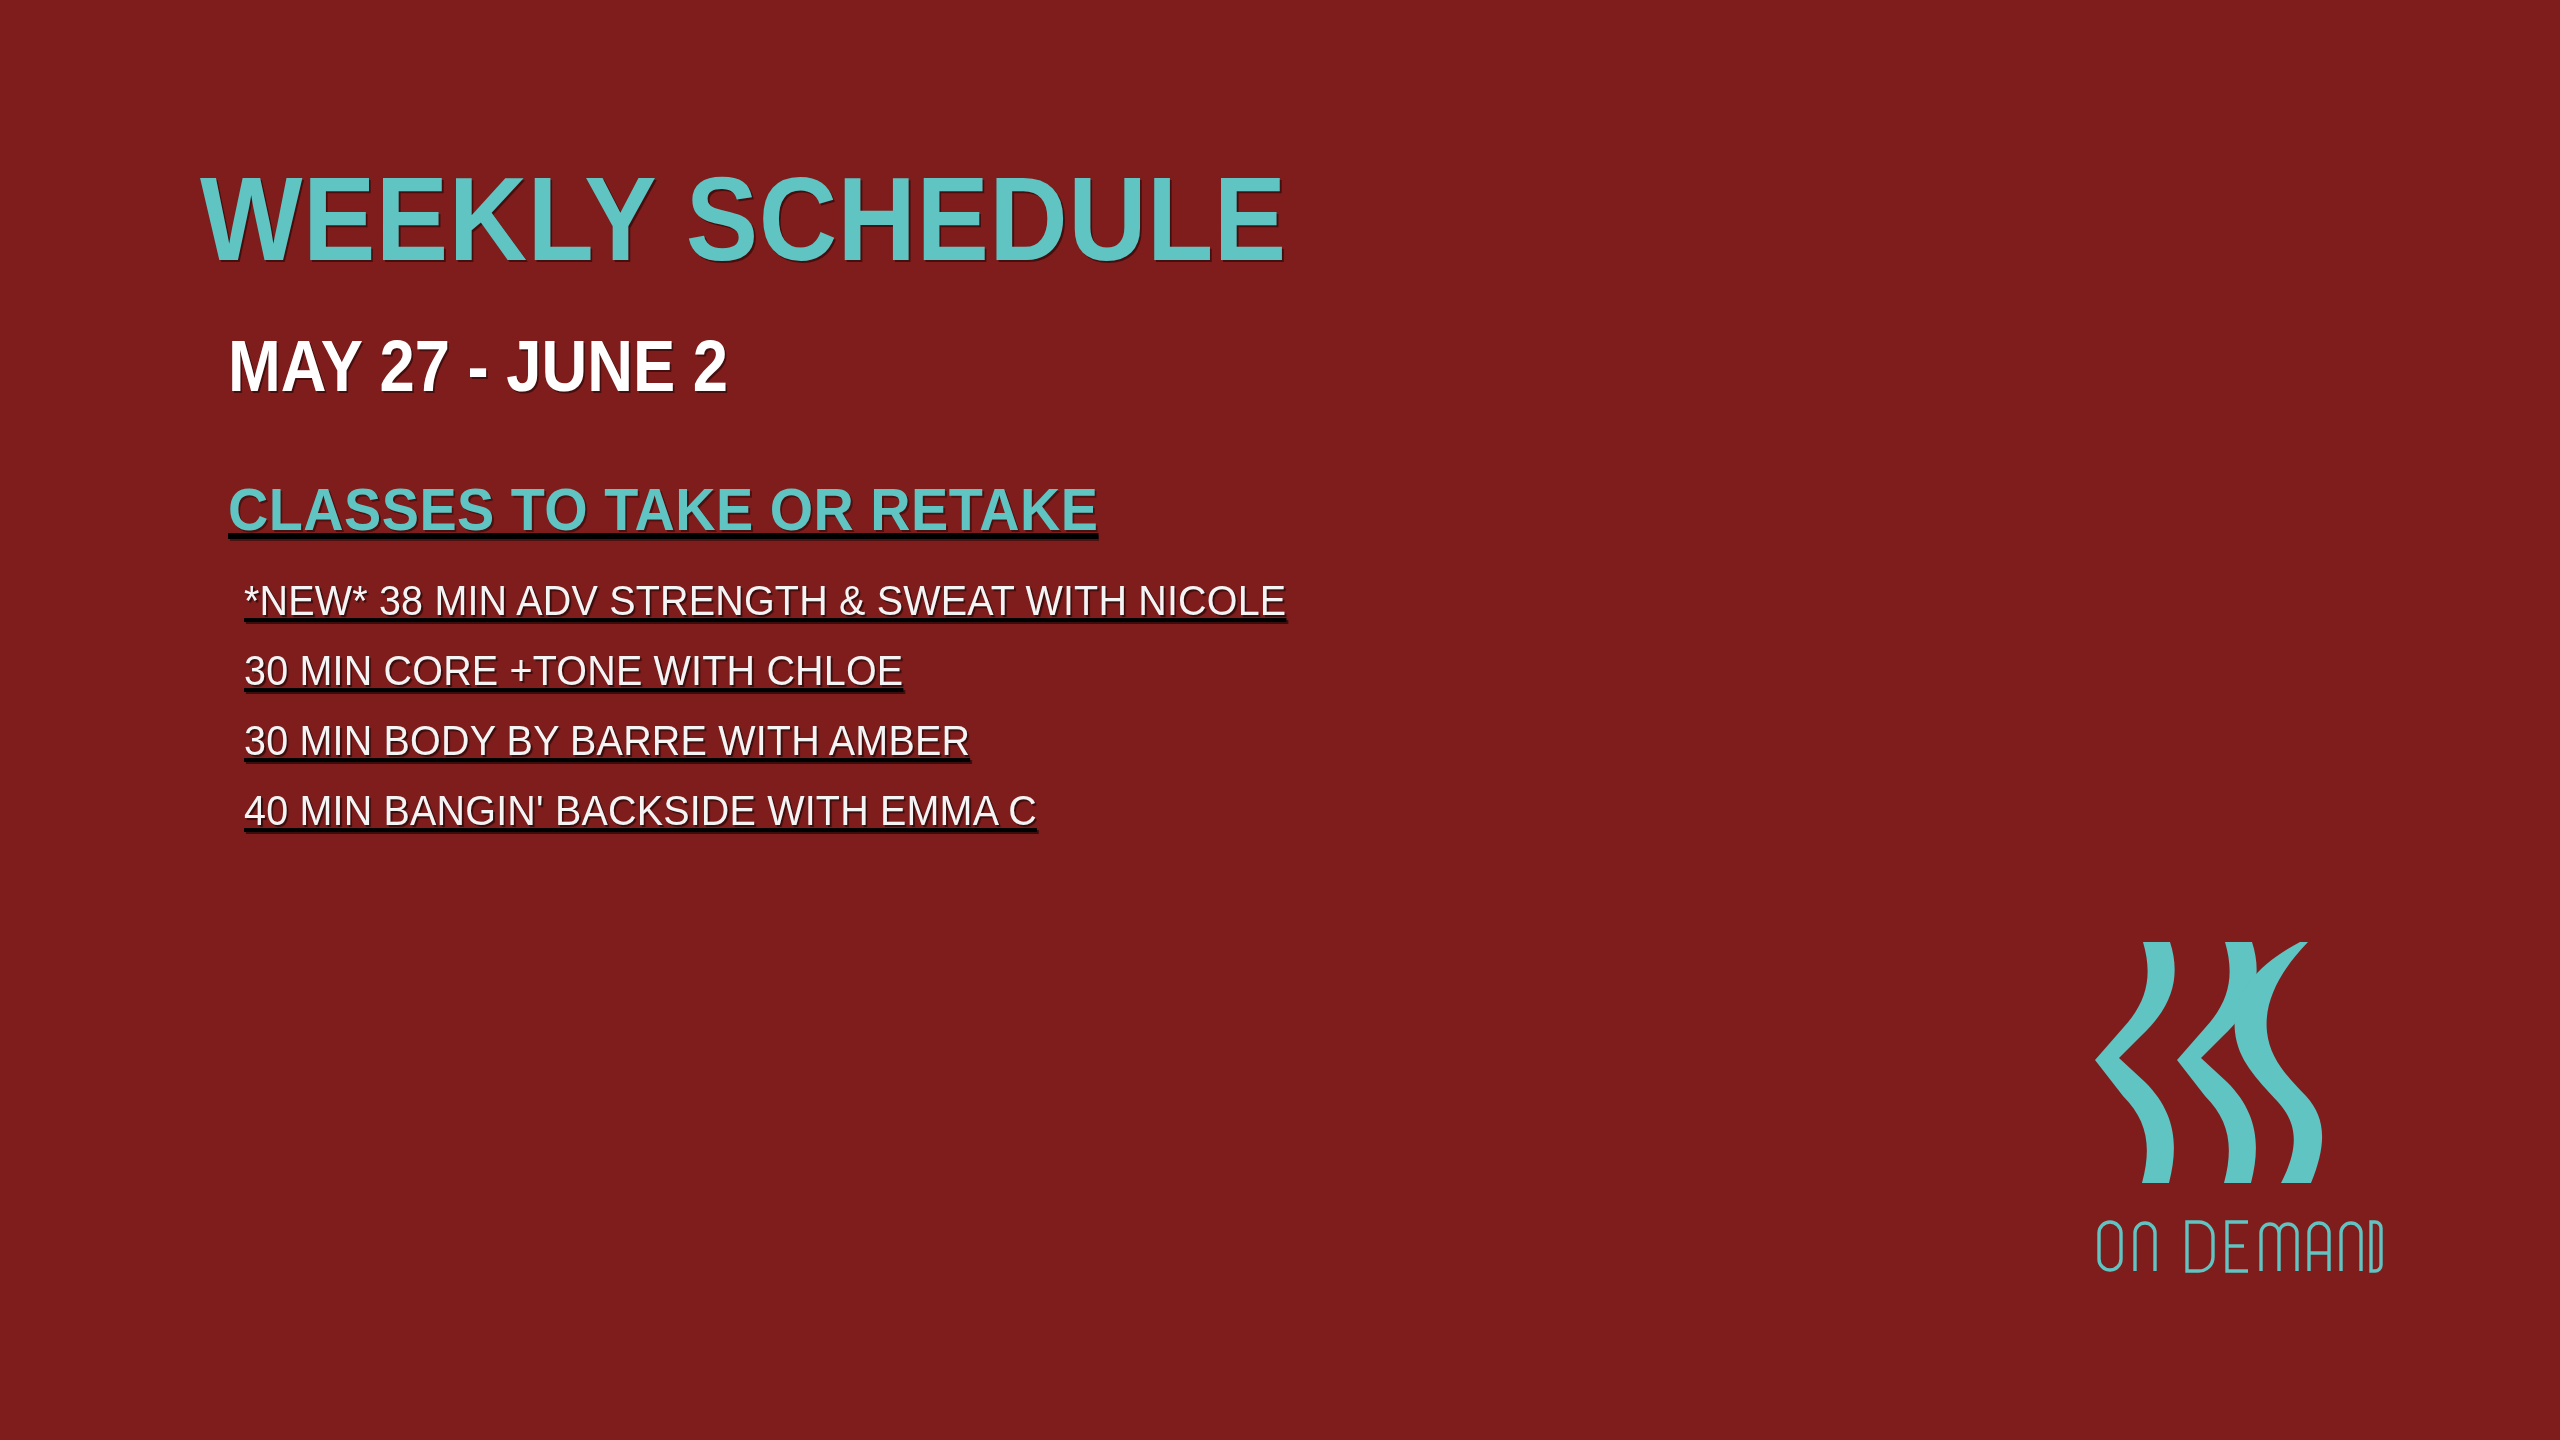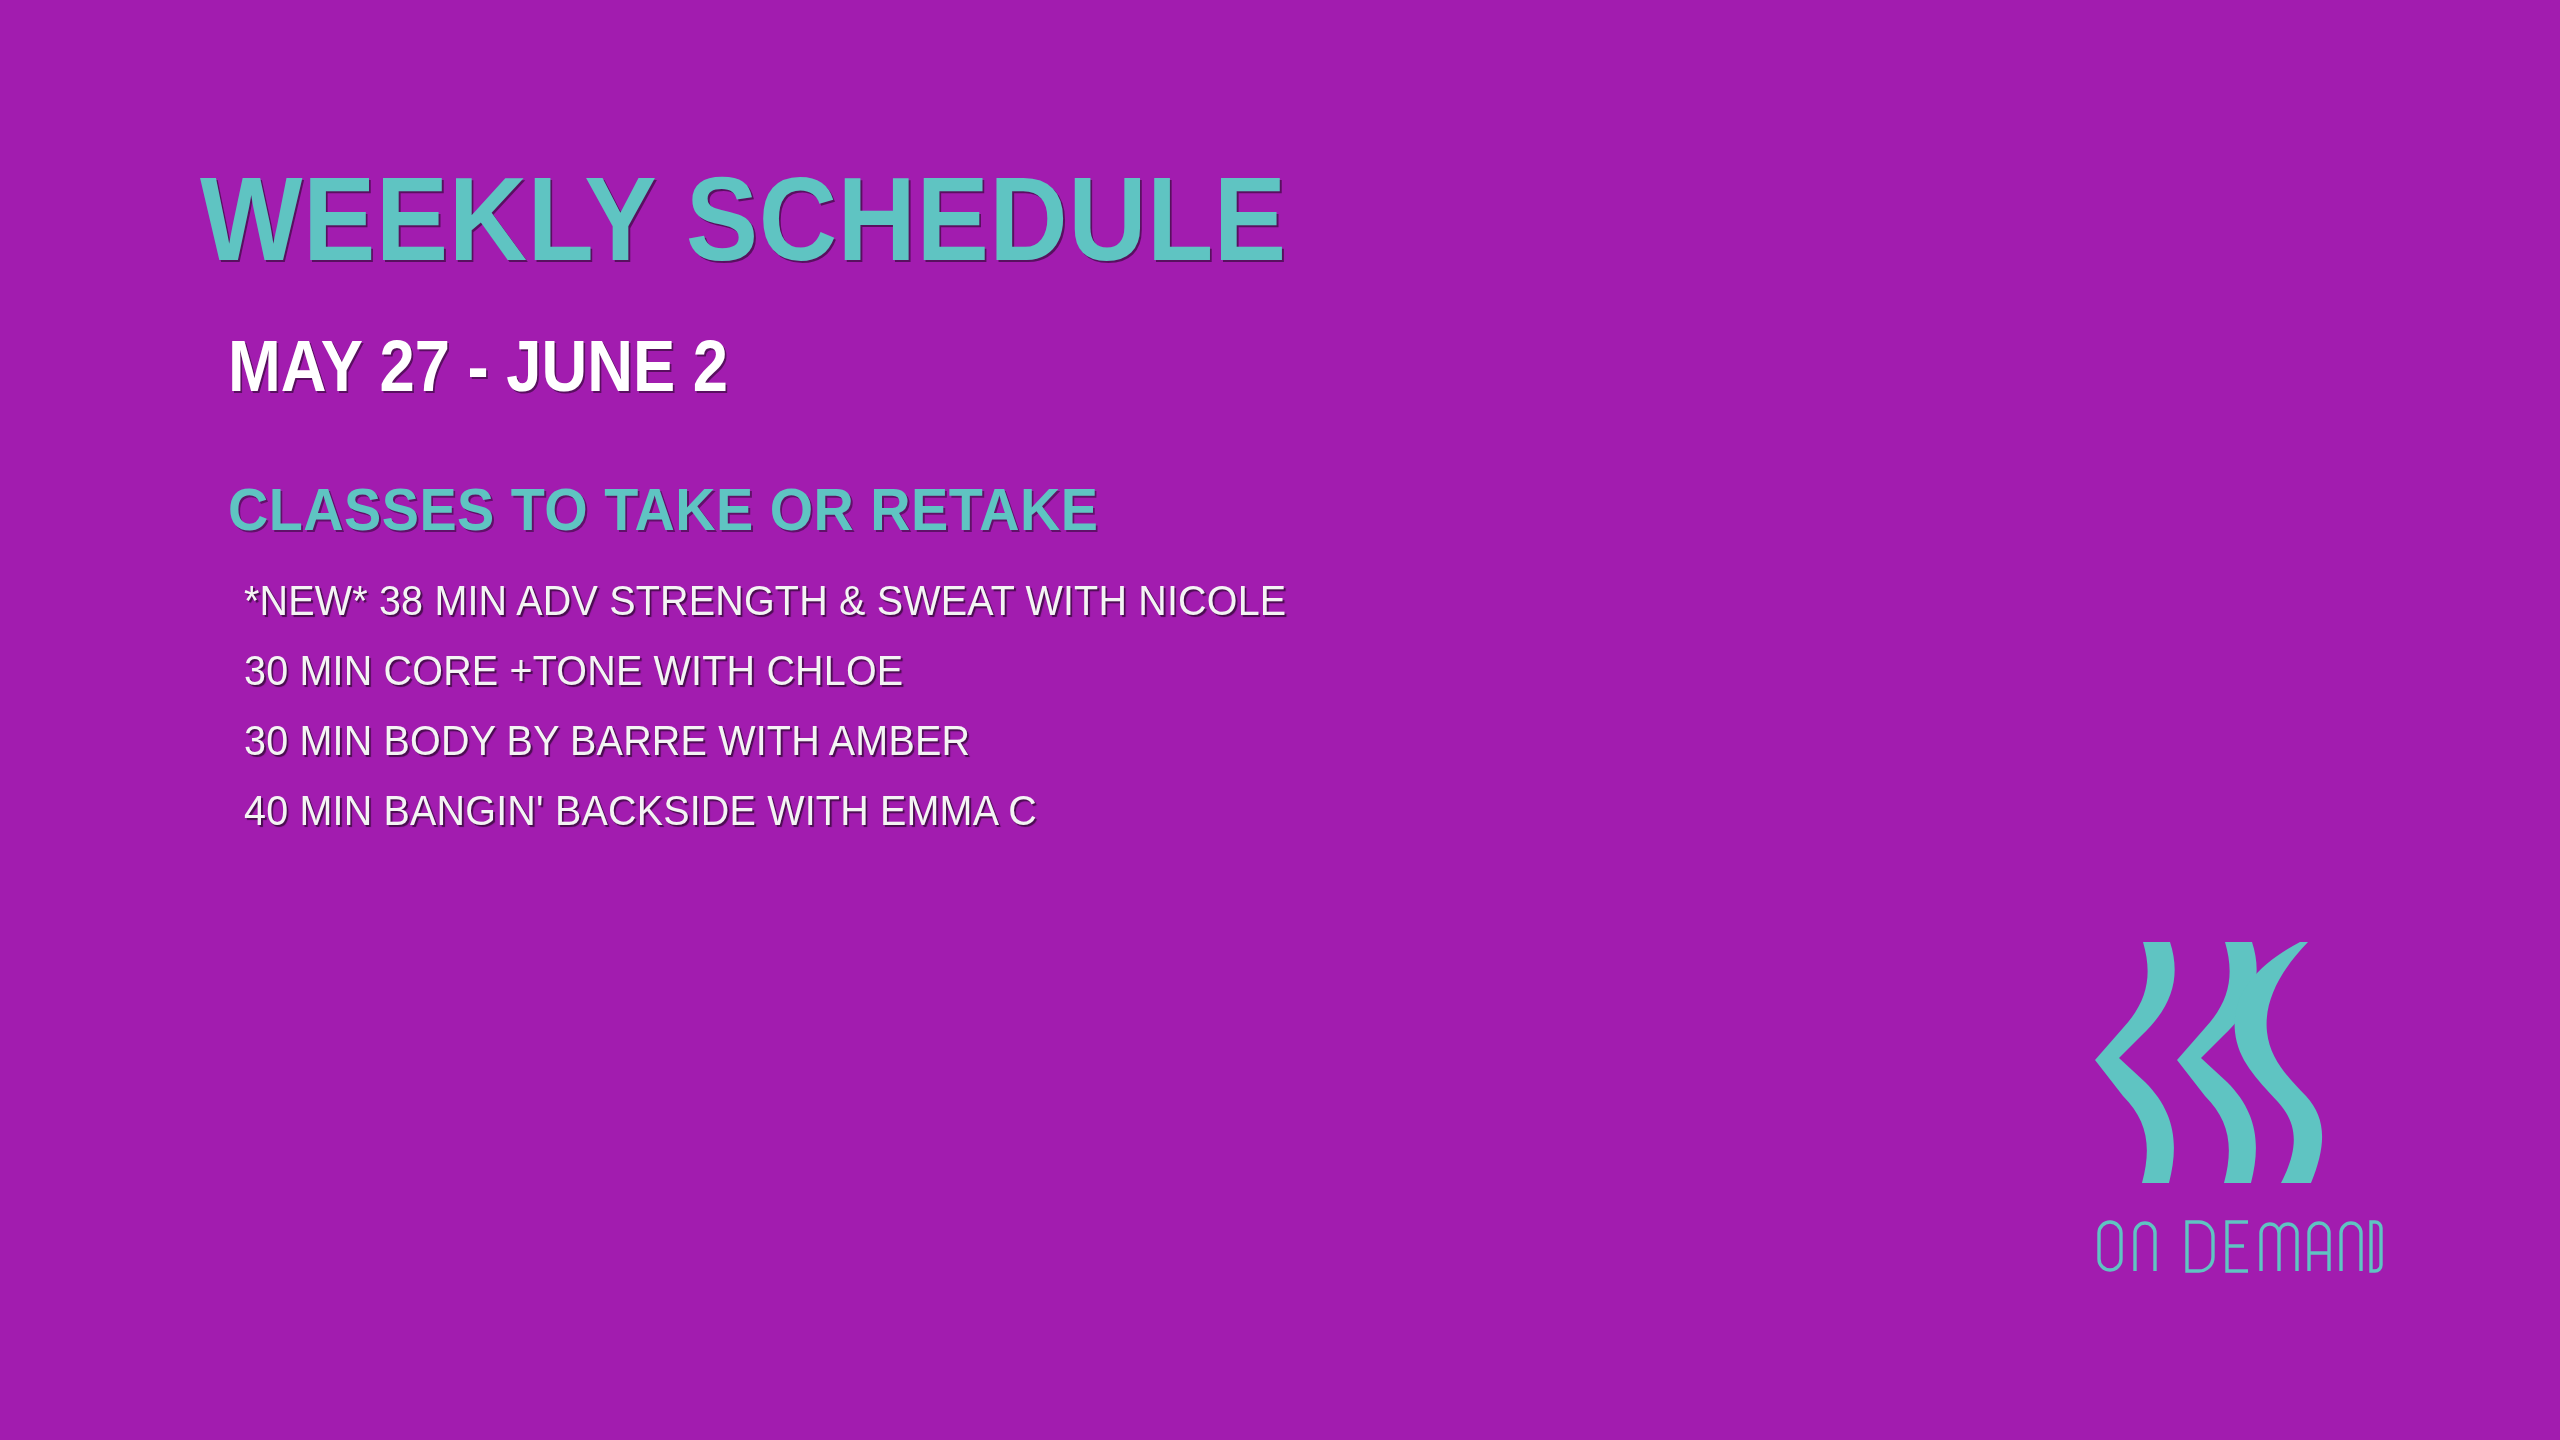--- a/index.html
+++ b/index.html
@@ -11,21 +11,21 @@
     height: 1440px;
     background: #141414;
     font-family: "Liberation Sans", sans-serif;
     overflow: hidden;
   }
 
   #slide {
     position: relative;
     width: 2560px;
     height: 1440px;
-    background: #a21caf;
+    background: #7f1d1d;
     overflow: hidden;
   }
 
   
   .title-block {
     position: absolute;
     left: 200px;
     top: 160px;
   }
 
@@ -55,20 +55,21 @@
     margin: 52px 0 0 28px;
     text-shadow: 2px 2px 0 rgba(0,0,0,0.45);
   }
 
   
   .sections {
     position: absolute;
     left: 228px;
     top: 480px;
     width: 1700px;
+    text-decoration: underline;
   }
 
   .section {
     margin: 0 0 58px 0;
   }
   .section:last-child { margin-bottom: 0; }
 
   .section-heading {
     font-family: "Liberation Sans Narrow", "Liberation Sans", sans-serif;
     font-weight: bold;

